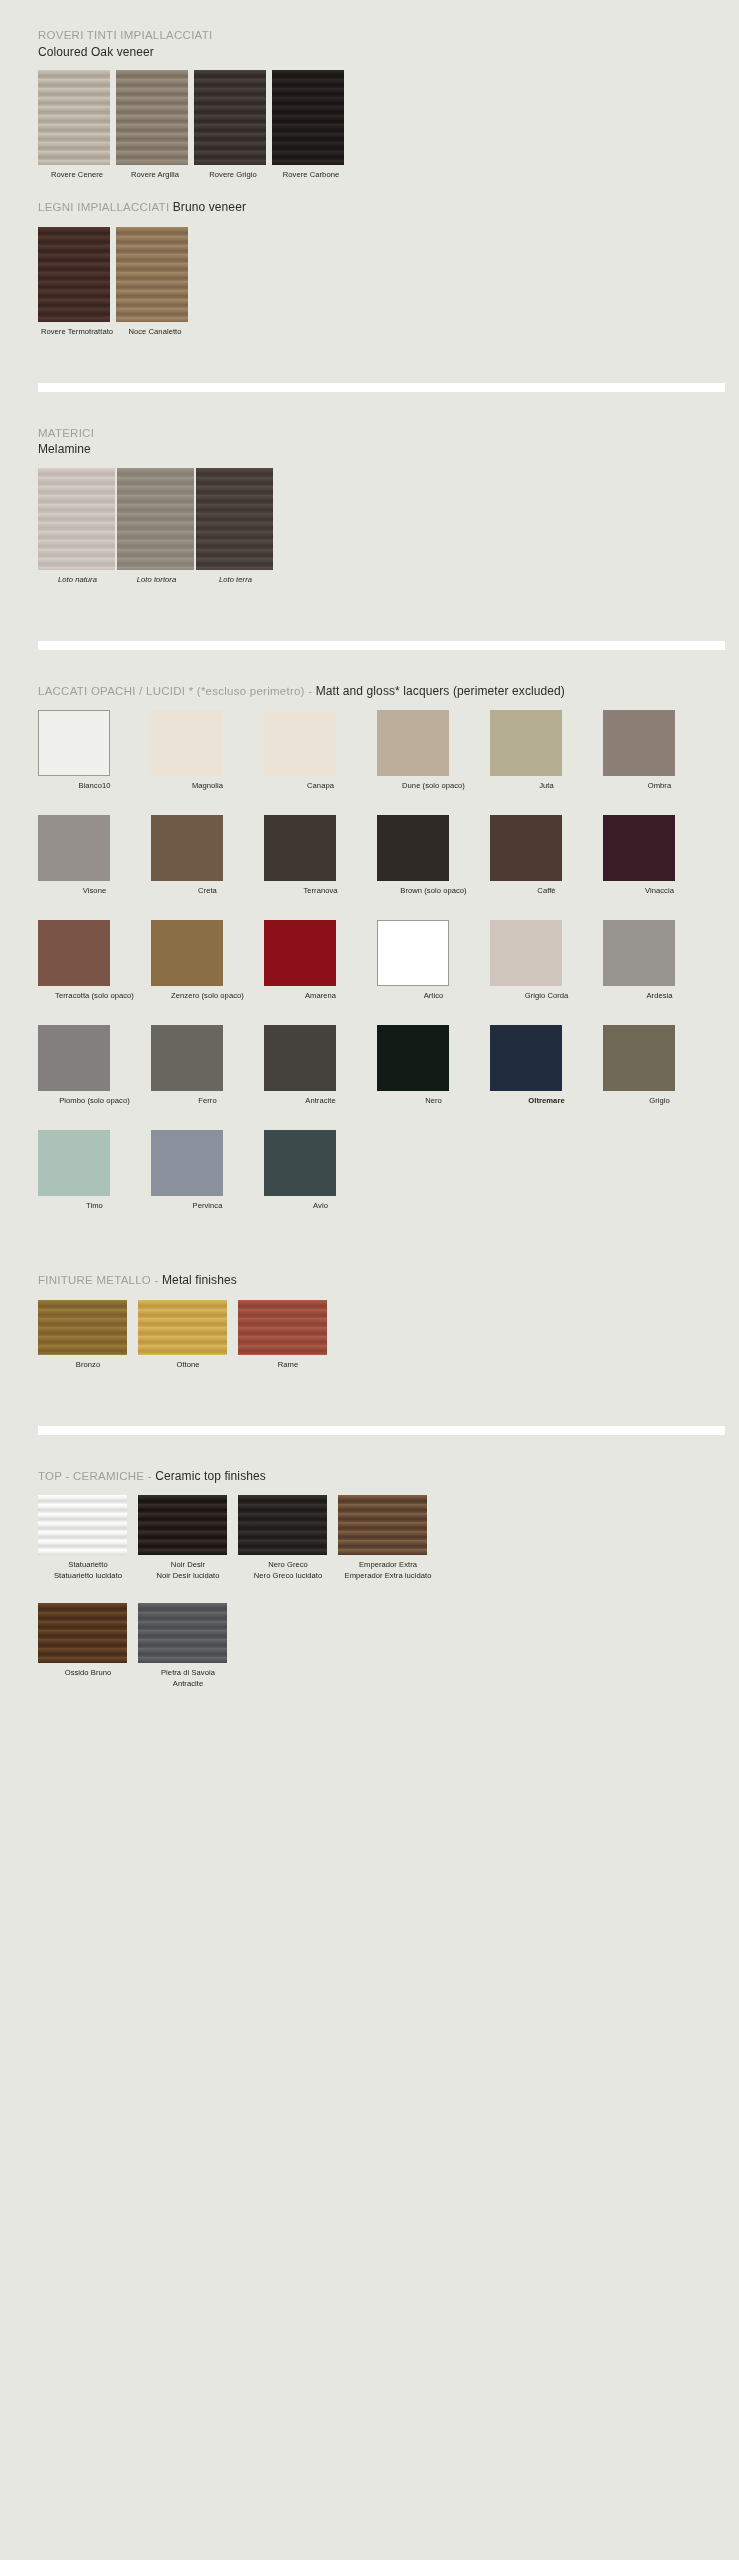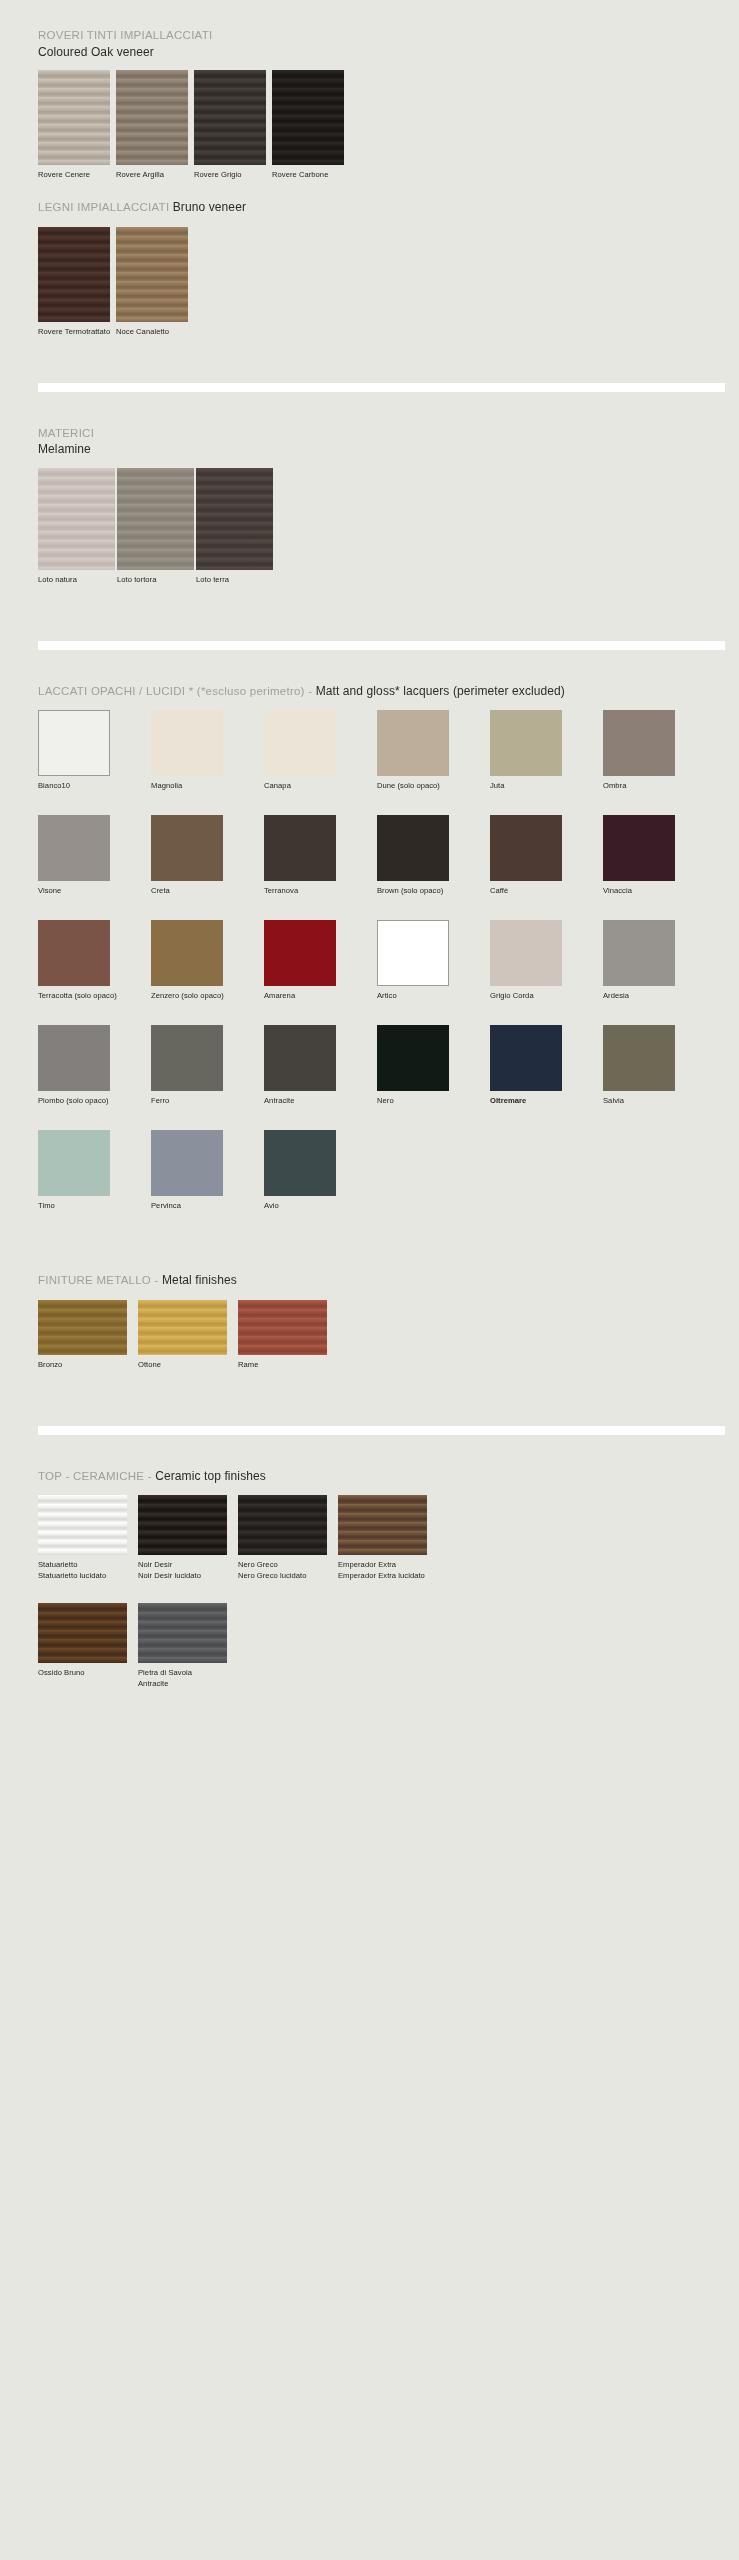--- a/index.html
+++ b/index.html
@@ -45,20 +45,21 @@
     font-size:12px;
     letter-spacing:.1px;
     font-weight:400;
   }
   .head-two .en{ display:block; margin-top:1px; }
 
   
   .grid{
     display:flex;
     flex-wrap:wrap;
+    text-align:center;
   }
   .cell{
     width:78px;
     margin-right:0;
     box-sizing:border-box;
   }
   .cell-wide{ width:113px; }
 
   .sw{
     display:block;
@@ -76,21 +77,21 @@
     white-space:pre-line;
   }
 
   
   .sw-wood{ width:72px; height:95px; }
   .row-wood{ gap:0; }
   .row-wood .cell{ width:78px; }
 
   
   .sw-mel{ width:77px; height:102px; }
-  .row-mel .cell{ width:79px; }
+  .row-mel .cell{ width:79px;font-style:italic; }
 
   
   .sw-lac{ width:72px; height:66px; }
 
   
   .sw-met{ width:89px; height:55px; }
   .row-met .cell{ width:100px; }
 
   
   .sw-cer{ width:89px; height:60px; }
@@ -266,21 +267,21 @@
             <div class="cell cell-wide" style="margin-bottom: 24px;">
               <div class="sw sw-lac" style="background: rgb(18, 26, 22);"></div>
               <div class="lbl">Nero</div>
             </div>
             <div class="cell cell-wide" style="margin-bottom: 24px; font-weight: bold;">
               <div class="sw sw-lac" style="background: rgb(33, 44, 62);"></div>
               <div class="lbl">Oltremare</div>
             </div>
             <div class="cell cell-wide" style="margin-bottom: 24px;">
               <div class="sw sw-lac" style="background: rgb(109, 105, 84);"></div>
-              <div class="lbl">Salvia</div>
+              <div class="lbl">Grigio</div>
             </div>
             <div class="cell cell-wide" style="margin-bottom: 24px;">
               <div class="sw sw-lac" style="background: rgb(170, 194, 184);"></div>
               <div class="lbl">Timo</div>
             </div>
             <div class="cell cell-wide" style="margin-bottom: 24px;">
               <div class="sw sw-lac" style="background: rgb(138, 144, 156);"></div>
               <div class="lbl">Pervinca</div>
             </div>
             <div class="cell cell-wide" style="margin-bottom: 24px;">

